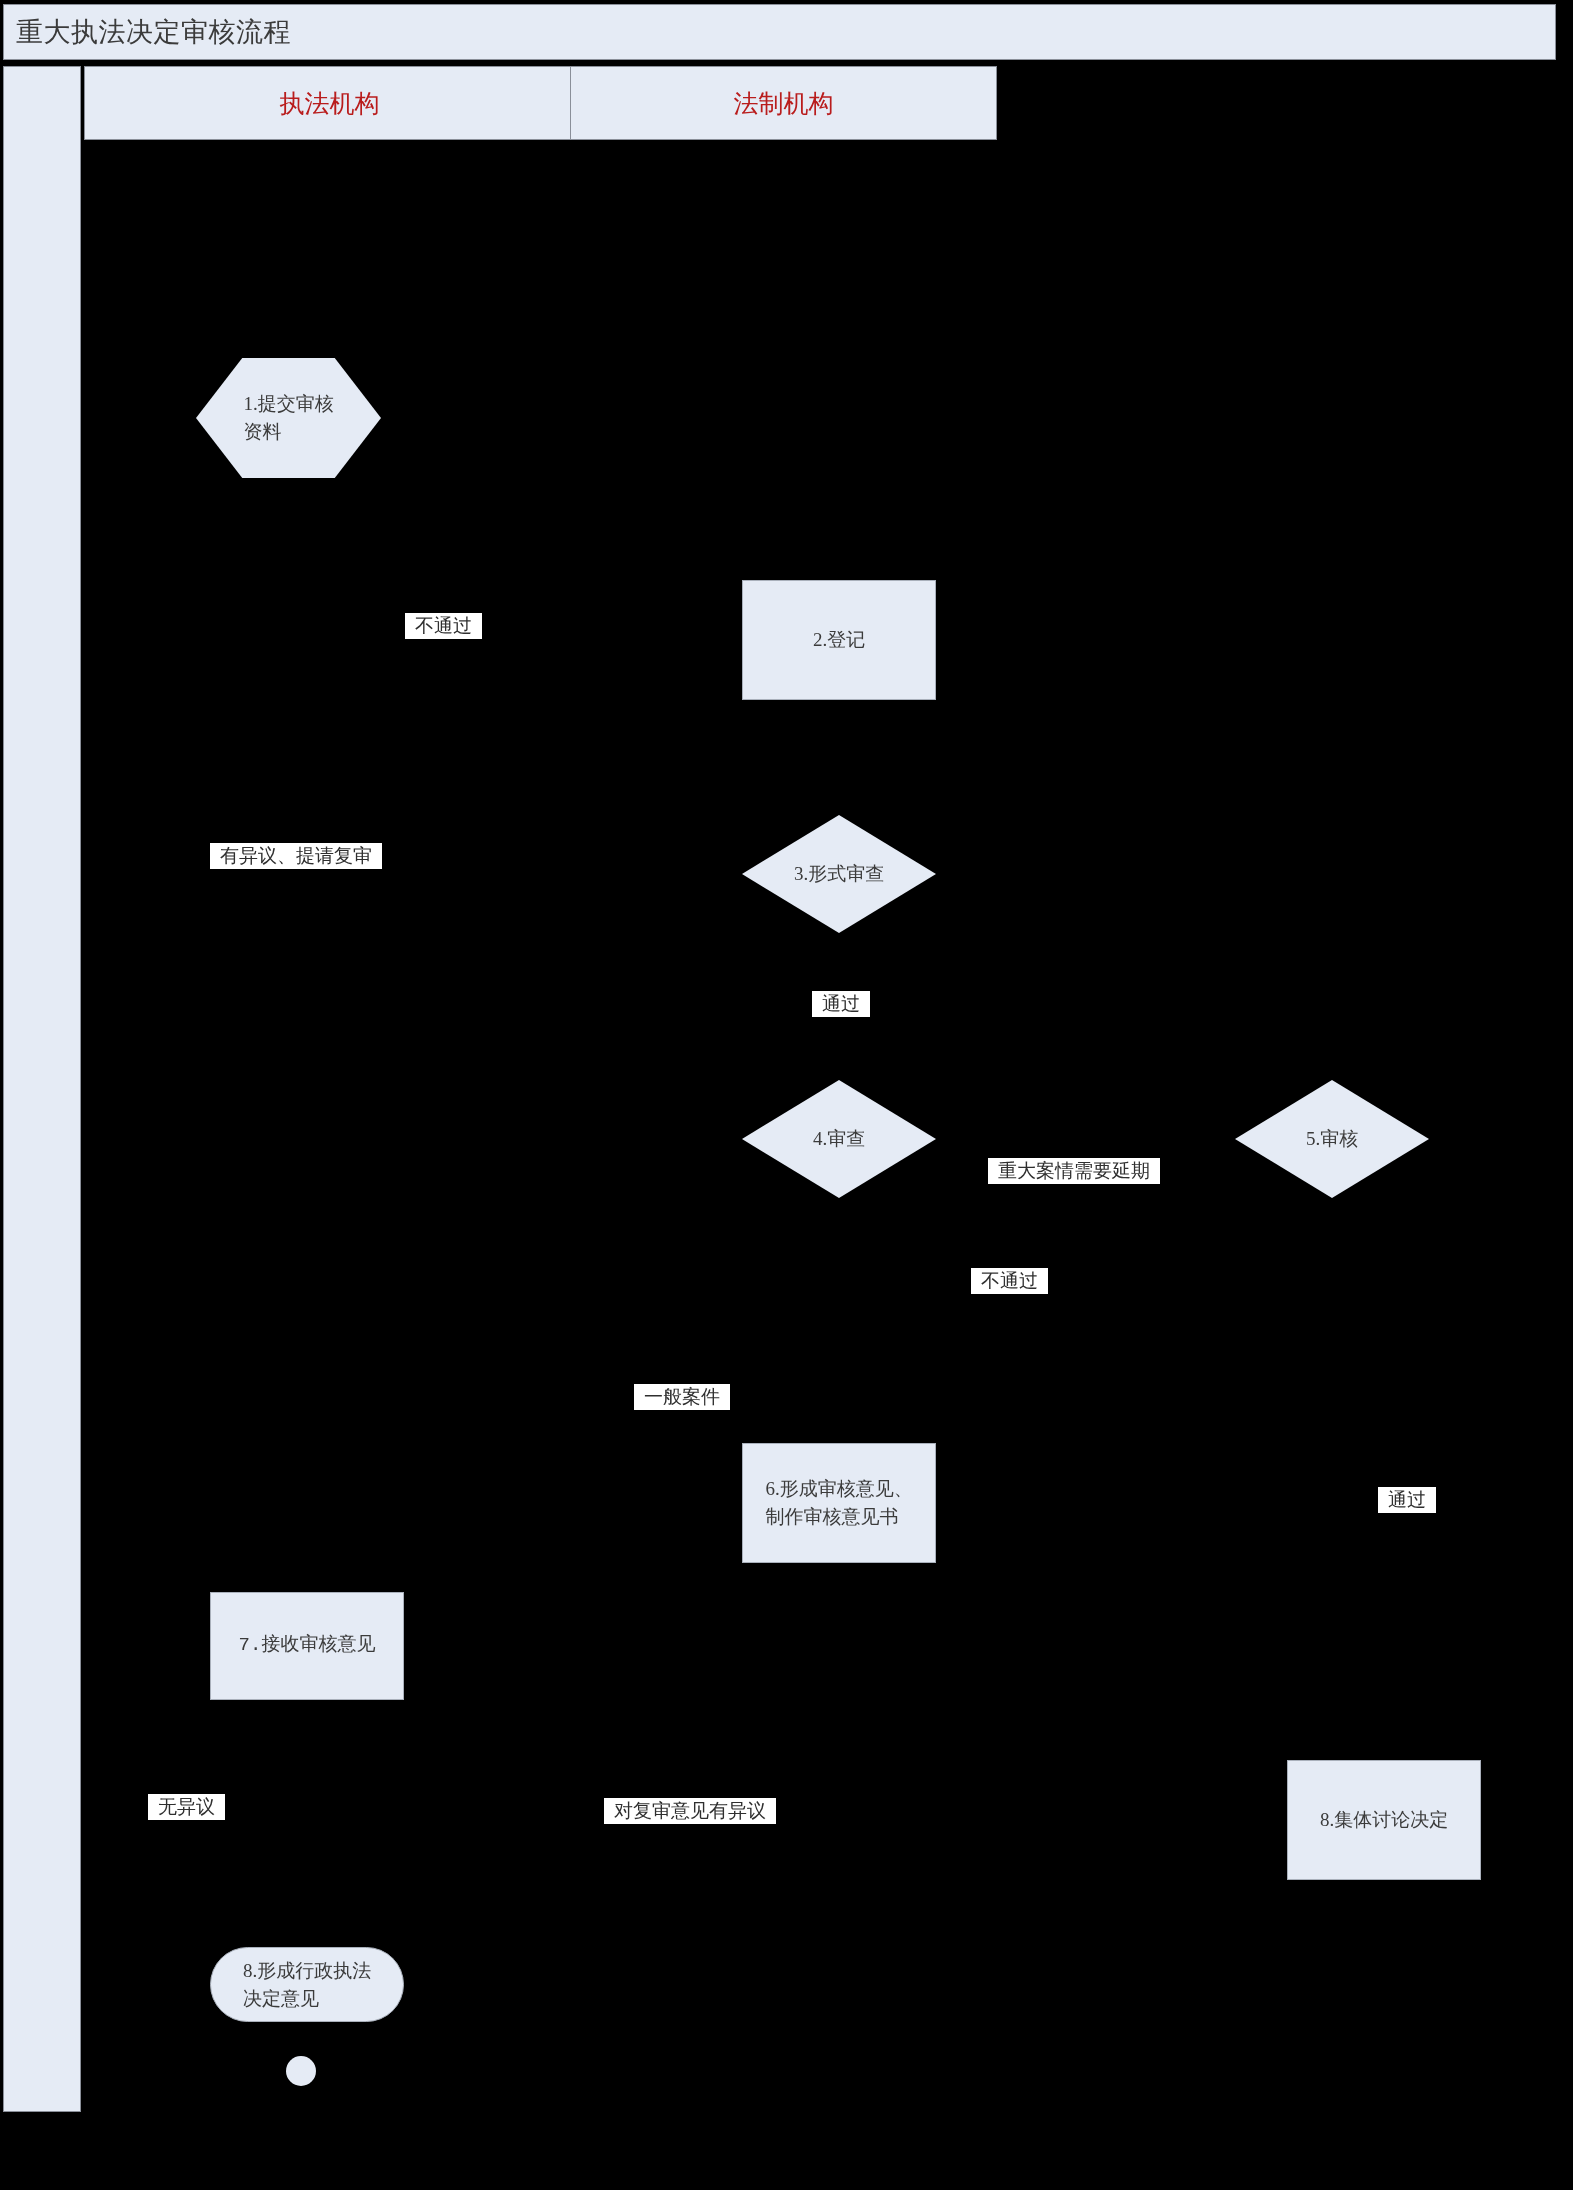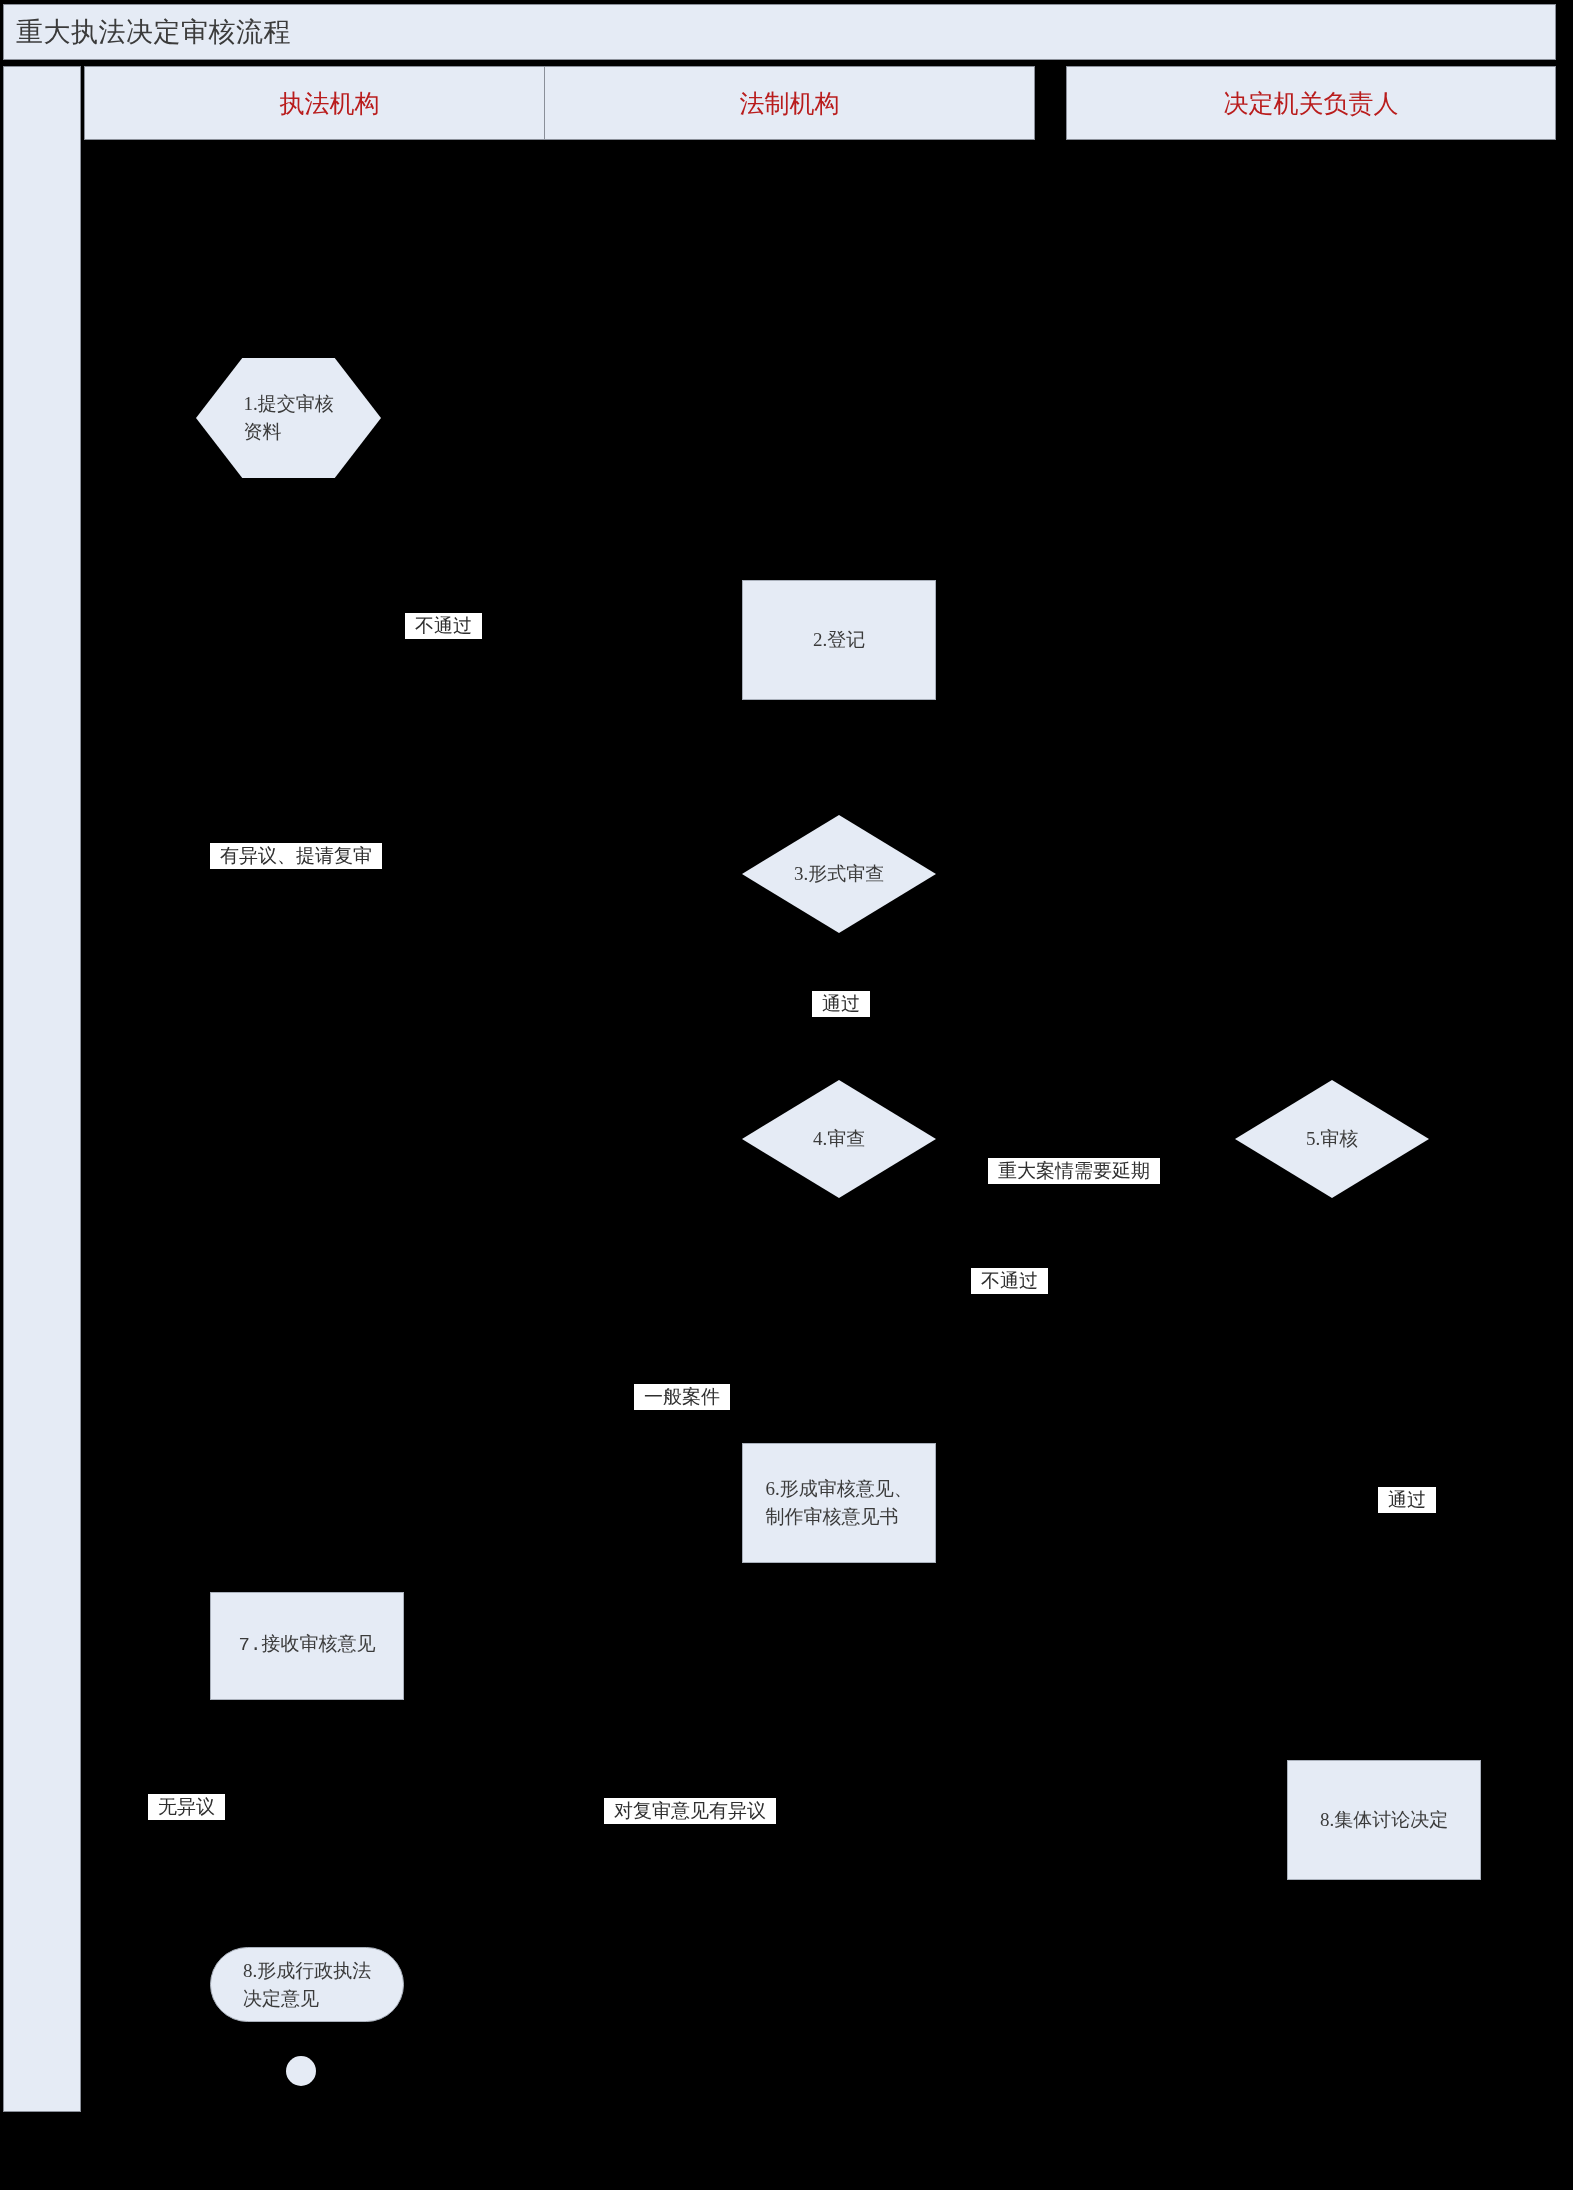--- a/index.html
+++ b/index.html
@@ -50,21 +50,21 @@
     border:1px solid #8a8f99;
     box-sizing:border-box;
     display:flex;
     align-items:center;
     justify-content:center;
     font-size:25px;
     color:#b91c1c;
     white-space:nowrap;
   }
   #col-head-1{ left:84px;  width:491px; }
-  #col-head-2{ left:544px; width:491px; }
+  #col-head-2{ left:570px; width:427px; }
   #col-head-3{ left:1066px;width:490px; }
 
   
   .node{
     position:absolute;
     display:flex;
     align-items:center;
     justify-content:center;
     font-size:19px;
     line-height:1.45;
@@ -124,23 +124,20 @@
   </div>
 
   <div class="lane-left"></div>
 
   <div class="col-head" id="col-head-1">
     <span>执法机构</span>
   </div>
   <div class="col-head" id="col-head-2">
     <span>法制机构</span>
   </div>
-  <div class="col-head" id="col-head-3">
-    <span>决定机关负责人</span>
-  </div>
 
   <div class="node hex" style="left:196px; top:358px; width:185px; height:120px;">
     <span>1.提交审核
 资料</span>
   </div>
 
   <div class="node rect" style="left:742px; top:572px; width:194px; height:120px;margin-top:8px;">
     <span>2.登记</span>
   </div>
 

